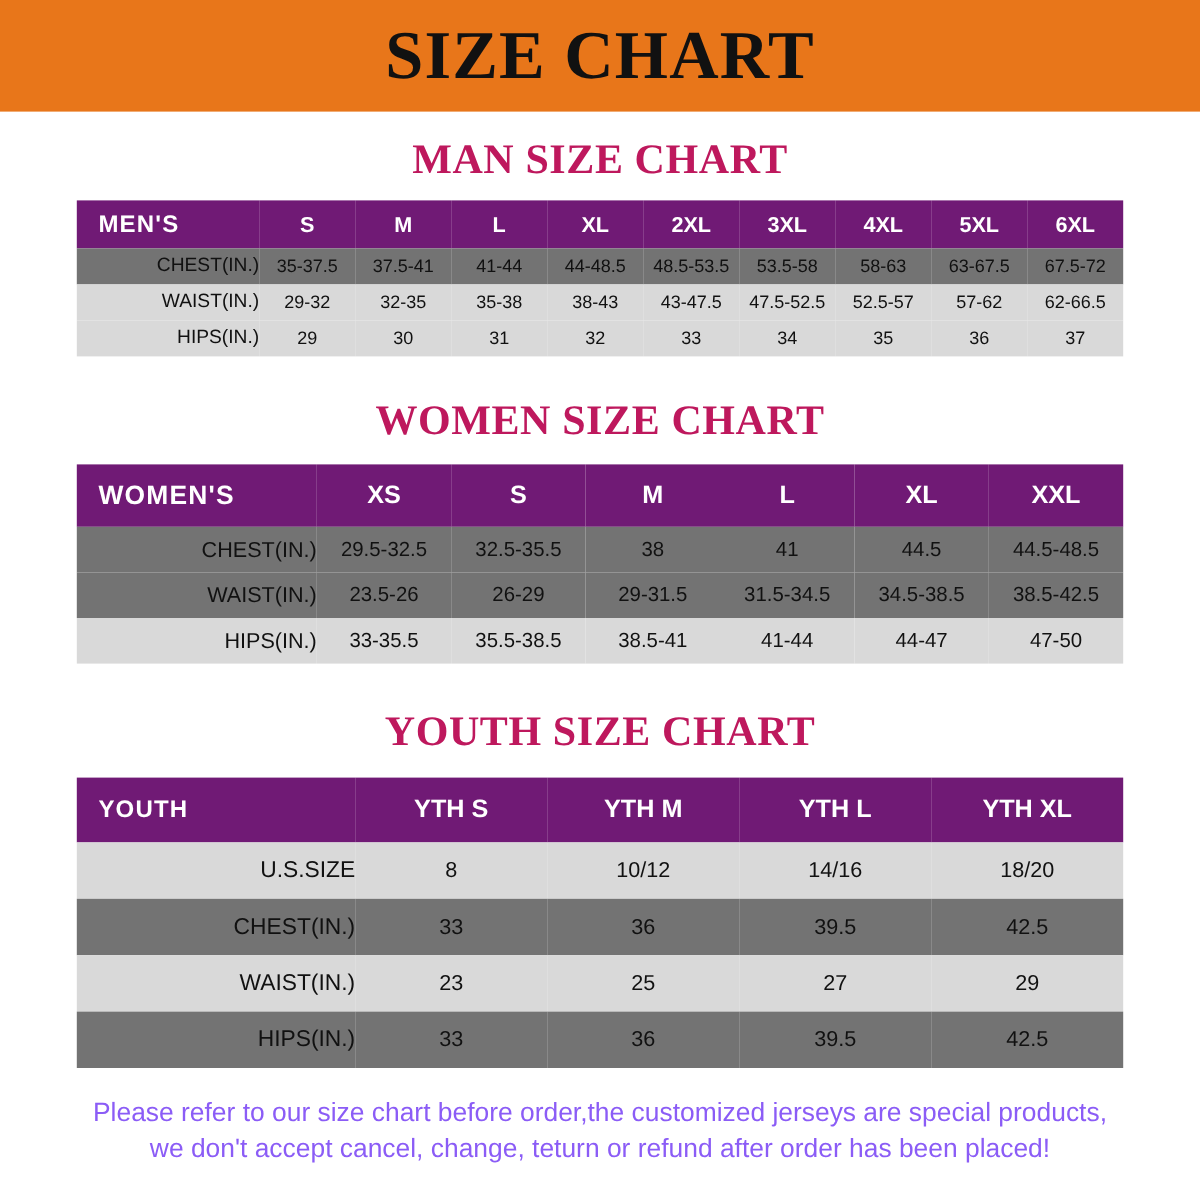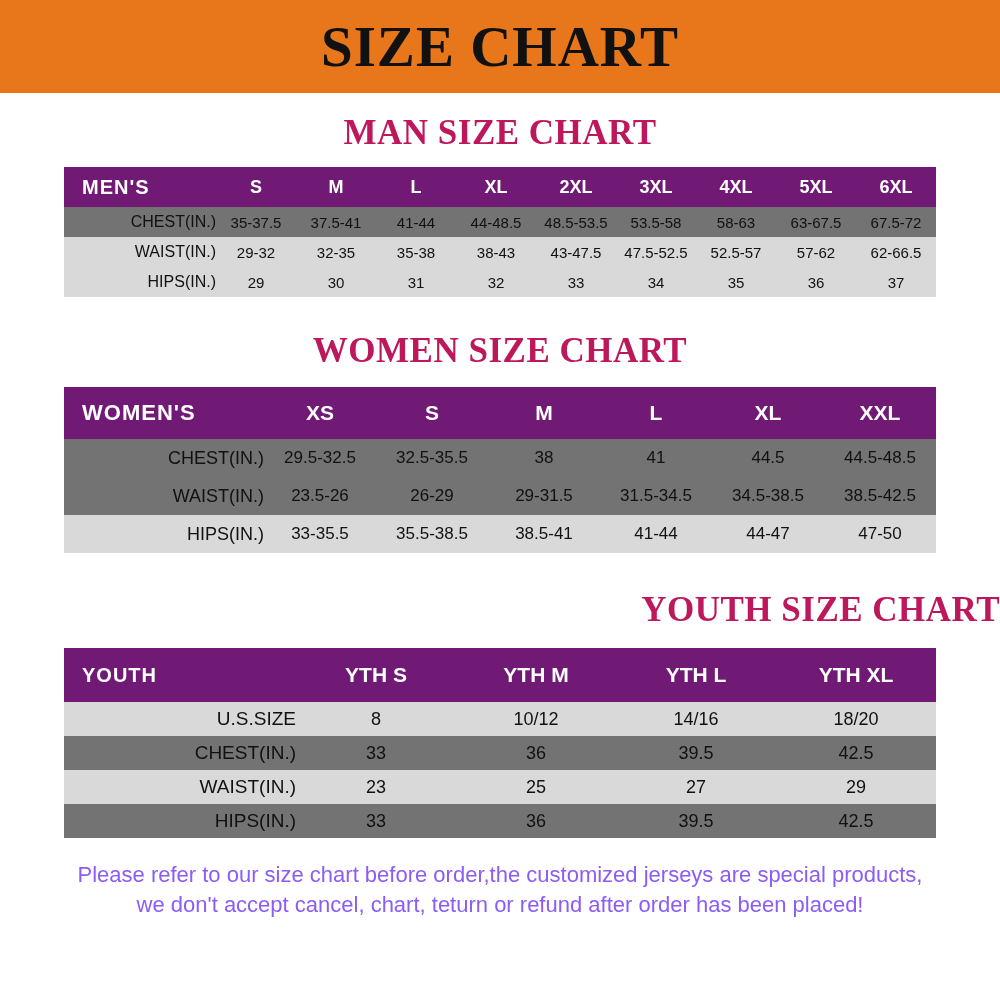--- a/index.html
+++ b/index.html
@@ -43,21 +43,21 @@
   .section-title {
     font-family: "Liberation Serif", serif;
     font-weight: bold;
     font-size: 35px;
     color: #be185d;
     text-align: center;
     letter-spacing: 0.5px;
   }
   .t-man   { margin: 20px 0 14px 0; }
   .t-women { margin: 34px 0 16px 0; }
-  .t-youth { margin: 37px 0 18px 0; text-align: right; }
+  .t-youth { margin: 37px 0 18px 0; }
 
   
   .table-wrap {
     width: 872px;
     margin: 0 auto;
   }
   table.size {
     width: 100%;
     border-collapse: collapse;
     table-layout: fixed;
@@ -104,21 +104,21 @@
 
   
   #women-table .hrow th { height: 52px; font-size: 21px; margin-top: 10px; }
   #women-table .hrow th.rowlabel { font-size: 22px; }
   #women-table td { height: 38px; font-size: 17px; }
   #women-table .rowlabel-cell { font-size: 18px; }
 
   
   #youth-table .hrow th { height: 54px; font-size: 21px; }
   #youth-table .hrow th.rowlabel { font-size: 20px; }
-  #youth-table td { height: 34px; font-size: 18px; }
+  #youth-table td { height: 47px; font-size: 18px; }
   #youth-table .rowlabel-cell { font-size: 19px; }
 
   
   .footer-note {
     margin: 22px auto 0 auto;
     width: 952px;
     color: #8b5cf6;
     font-size: 22px;
     line-height: 1.38;
     text-align: center;
@@ -301,16 +301,16 @@
           <td class="val">36</td>
           <td class="val">39.5</td>
           <td class="val">42.5</td>
         </tr>
       </tbody>
     </table>
   </div>
 
   <div class="footer-note">
     <div>Please refer to our size chart before order,the customized jerseys are special products,</div>
-    <div>we don't accept cancel, chart, teturn or refund after order has been placed!</div>
+    <div>we don't accept cancel, change, teturn or refund after order has been placed!</div>
   </div>
 
 </div>
 
 </body></html>

